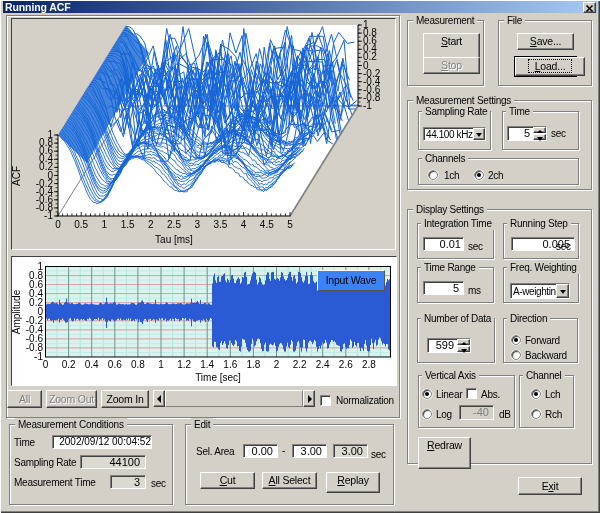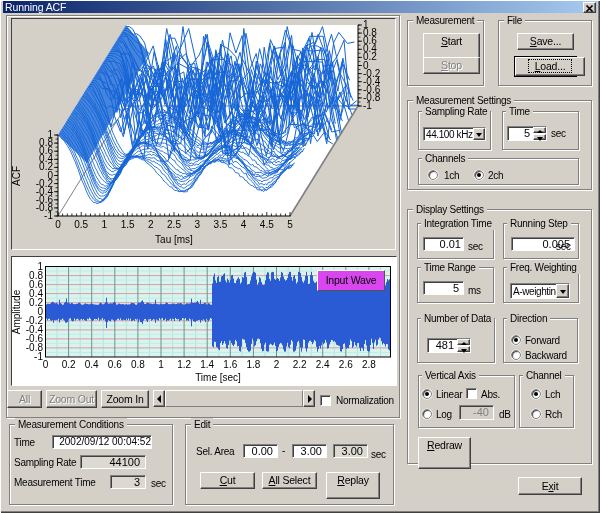--- a/index.html
+++ b/index.html
@@ -1,19 +1,19 @@
 <!DOCTYPE html>
 <html><head><meta charset="utf-8"><style>
 *{margin:0;padding:0;box-sizing:border-box;font-family:"Liberation Sans",sans-serif;}
 body{color:rgba(0,0,0,.99);}
 body{width:600px;height:513px;overflow:hidden;}
 #win{position:relative;width:600px;height:513px;background:#d4d0c8;opacity:0.999;
  box-shadow:inset 1px 1px 0 #ffffff, inset -1px -1px 0 #404040, inset -2px -2px 0 #808080;}
 #title{position:absolute;left:3px;top:1px;width:594px;height:12px;
- background:linear-gradient(90deg,#0a246a,#a6caf0);color:rgba(255,255,255,.99);font-size:10.5px;letter-spacing:-0.1px;line-height:12px;padding-left:2px;}
+ background:linear-gradient(90deg,#0a246a,#a6caf0);color:rgba(255,255,255,.99);font-size:10.5px;letter-spacing:-0.1px;line-height:12px;padding-left:2px;font-weight:bold;}
 #closebtn{position:absolute;right:1px;top:1px;width:13px;height:11px;background:#d4d0c8;
  border:1px solid;border-color:#fff #404040 #404040 #fff;box-shadow:inset -1px -1px 0 #808080;
  color:rgba(0,0,0,.99);font-size:11px;line-height:9px;text-align:center;font-weight:bold;}
 .etched{position:absolute;border:1px solid #808080;box-shadow:1px 1px 0 #ffffff, inset 1px 1px 0 #ffffff;}
 .sunkpanel{position:absolute;border:1px solid;border-color:#404040 #ffffff #ffffff #404040;background:#d4d0c8;}
 .group{position:absolute;border:1px solid #808080;box-shadow:1px 1px 0 #ffffff, inset 1px 1px 0 #ffffff;}
 .group>span{position:absolute;top:-7.5px;left:5px;background:#d4d0c8;padding:0 3px;font-size:10px;letter-spacing:-0.25px;line-height:13px;white-space:nowrap;}
 .btn{position:absolute;background:#d4d0c8;border:1px solid;border-color:#ffffff #404040 #404040 #ffffff;
  box-shadow:inset -1px -1px 0 #808080;font-size:10.5px;letter-spacing:-0.2px;text-align:center;color:#000;}
 .btn.dis{color:rgba(128,128,128,.99);text-shadow:1px 1px 0 #ffffff;}
@@ -342,21 +342,21 @@
 <text x="230.3" y="368" text-anchor="middle" class="ax">1.6</text>
 <text x="253.4" y="368" text-anchor="middle" class="ax">1.8</text>
 <text x="276.5" y="368" text-anchor="middle" class="ax">2</text>
 <text x="299.6" y="368" text-anchor="middle" class="ax">2.2</text>
 <text x="322.7" y="368" text-anchor="middle" class="ax">2.4</text>
 <text x="345.8" y="368" text-anchor="middle" class="ax">2.6</text>
 <text x="368.9" y="368" text-anchor="middle" class="ax">2.8</text>
 <text x="218" y="381" text-anchor="middle" class="ax">Time [sec]</text>
 <text x="20" y="312" class="ax" transform="rotate(-90 20 312)" text-anchor="middle">Amplitude</text>
 </svg>
-<div style="position:absolute;left:317px;top:270px;width:68px;height:21px;background:#d946ef;
+<div style="position:absolute;left:317px;top:270px;width:68px;height:21px;background:#3b82f6;
  border:1px solid;border-color:#fffef5 #55544d #55544d #fffef5;font-size:11px;line-height:19px;text-align:center;letter-spacing:-0.2px;font-size:10.5px;">Input Wave</div>
 
 <div class="btn dis" style="left:7px;top:390px;width:35px;height:18px;line-height:16px;">All</div>
 <div class="btn dis" style="left:46px;top:390px;width:51px;height:18px;line-height:16px;">Zoom Out</div>
 <div class="btn" style="left:101px;top:390px;width:48px;height:18px;line-height:16px;">Zoom In</div>
 <div class="btn" style="left:153px;top:390px;width:12px;height:17px;">
       <i class="tri-l" style="left:3px;top:4px;"></i>
     </div>
 <div style="position:absolute;left:165px;top:390px;width:138px;height:17px;background:#d4d0c8;
  border:1px solid;border-color:#ffffff #808080 #808080 #ffffff;"></div>
@@ -381,21 +381,21 @@
       <span>Edit</span>
     </div>
 <div class="lab" style="left:196px;top:446px;">Sel. Area</div>
 <div class="field" style="left:243px;top:444px;width:35px;height:14px;line-height:12px;padding-right:4px;">0.00</div>
 <div class="lab" style="left:282px;top:445px;">-</div>
 <div class="field" style="left:292px;top:444px;width:35px;height:14px;line-height:12px;padding-right:4px;">3.00</div>
 <div class="field ro" style="left:333px;top:444px;width:35px;height:14px;line-height:12px;padding-right:4px;">3.00</div>
 <div class="lab" style="left:371px;top:449px;">sec</div>
 <div class="btn" style="left:200px;top:472px;width:55px;height:17px;line-height:15px;"><u>C</u>ut</div>
 <div class="btn" style="left:262px;top:472px;width:55px;height:17px;line-height:15px;"><u>A</u>ll Select</div>
-<div class="btn" style="left:326px;top:472px;width:54px;height:27px;line-height:15px;"><u>R</u>eplay</div>
+<div class="btn" style="left:326px;top:472px;width:54px;height:21px;line-height:15px;"><u>R</u>eplay</div>
 
 <div class="group" style="left:407px;top:20px;width:77px;height:66px;">
       <span>Measurement</span>
     </div>
 <div class="btn" style="left:423px;top:33px;width:57px;height:26px;line-height:15px;"><u>S</u>tart</div>
 <div class="btn dis" style="left:423px;top:57px;width:57px;height:17px;line-height:15px;"><u>S</u>top</div>
 
 <div class="group" style="left:498px;top:20px;width:94px;height:66px;">
       <span>File</span>
     </div>
@@ -458,21 +458,21 @@
       <span style="left:3px;">Freq. Weighting</span>
     </div>
 <div class="field" style="left:510px;top:283px;width:60px;height:16px;"></div>
 <div class="lab" style="left:513px;top:286px;font-size:10px;letter-spacing:-0.4px;">A-weighting</div>
 <div class="combo-arrow" style="left:556px;top:284px;width:13px;height:14px;">
       <i class="tri-d" style="left:2.5px;top:5px;"></i>
     </div>
 <div class="group" style="left:417px;top:318px;width:78px;height:45px;">
       <span style="left:3px;">Number of Data</span>
     </div>
-<div class="field" style="left:427px;top:338px;width:44px;height:15px;padding-right:16px;line-height:13px;">481</div>
+<div class="field" style="left:427px;top:338px;width:44px;height:15px;padding-right:16px;line-height:13px;">599</div>
 <div class="combo-arrow" style="left:457px;top:339px;width:13px;height:6px;">
       <i class="tri-u" style="left:3px;top:1.5px;"></i>
     </div>
 <div class="combo-arrow" style="left:457px;top:346px;width:13px;height:6px;">
       <i class="tri-d" style="left:3px;top:1.5px;"></i>
     </div>
 <div class="group" style="left:503px;top:318px;width:75px;height:45px;">
       <span style="left:3px;">Direction</span>
     </div>
 <div class="radio" style="left:511px;top:335px;">

